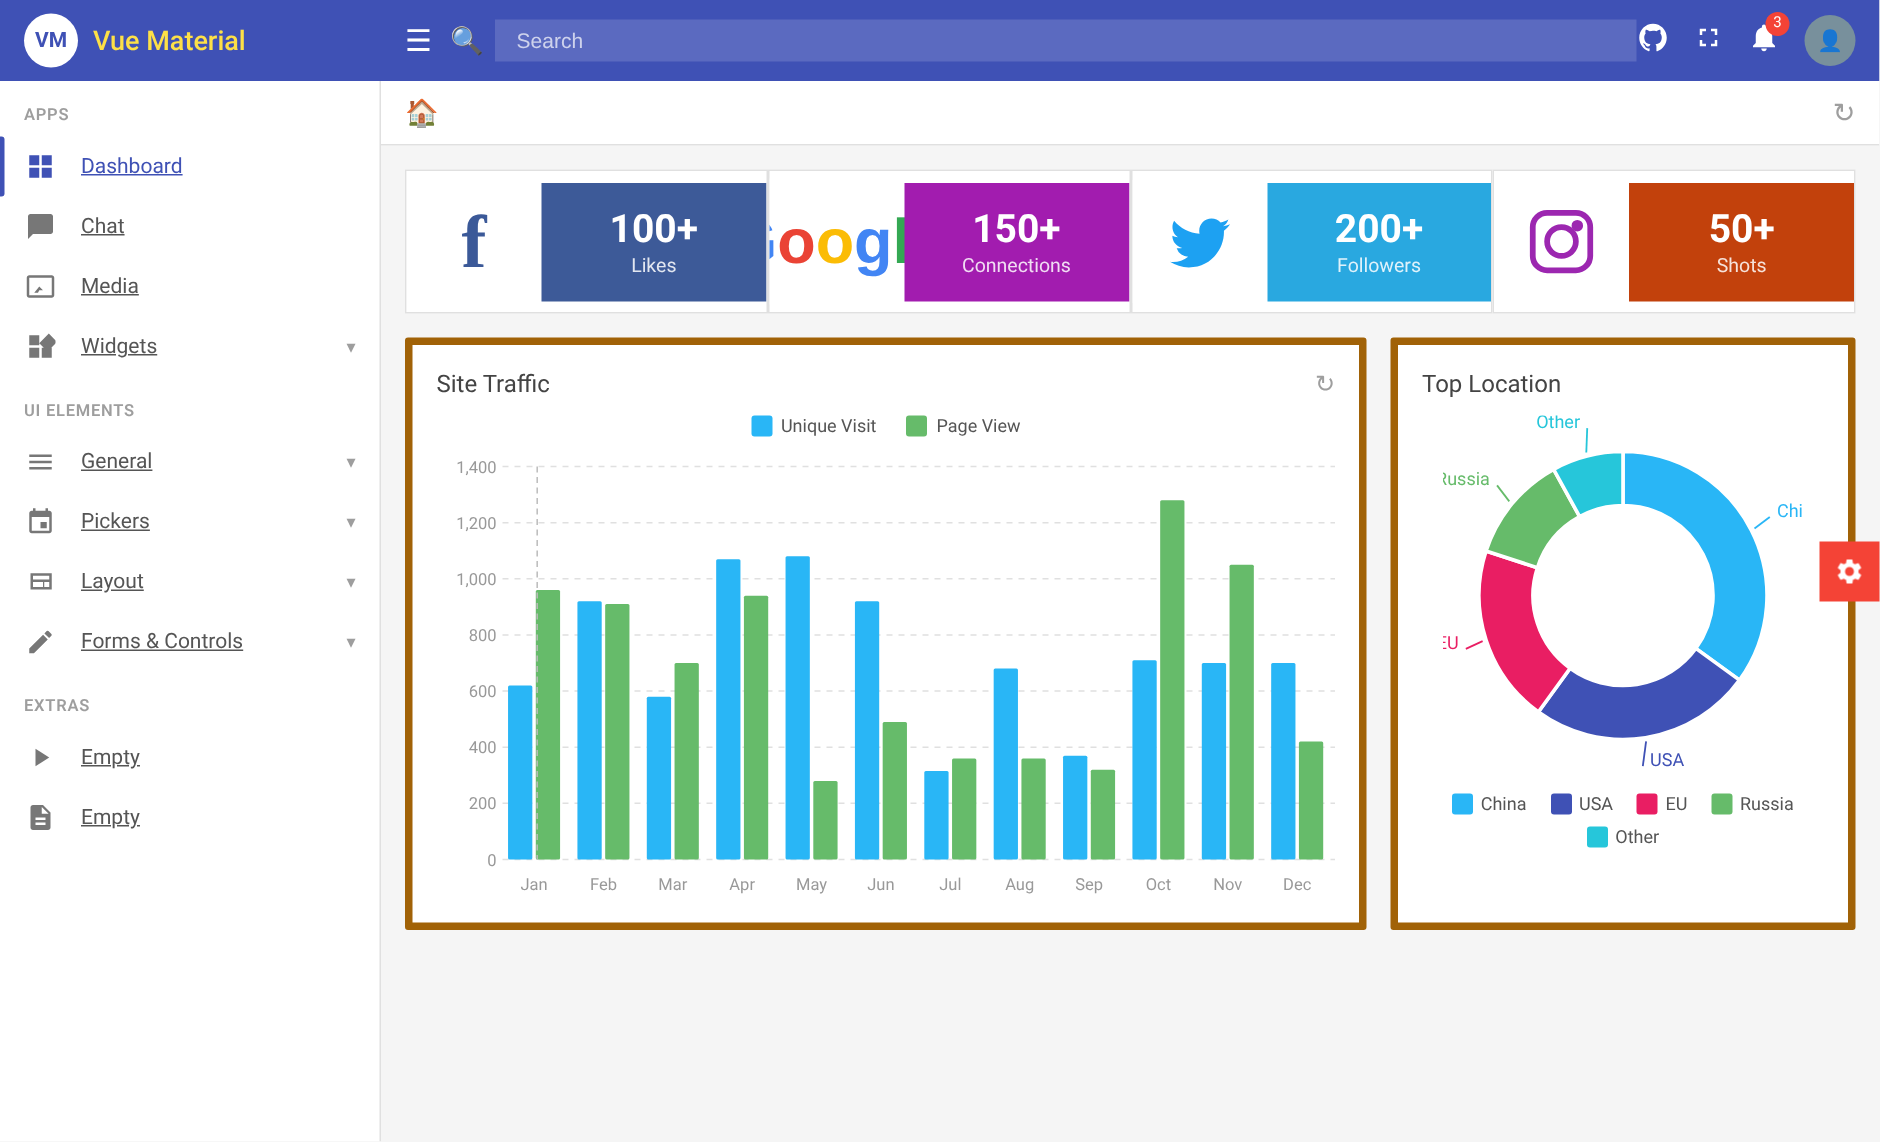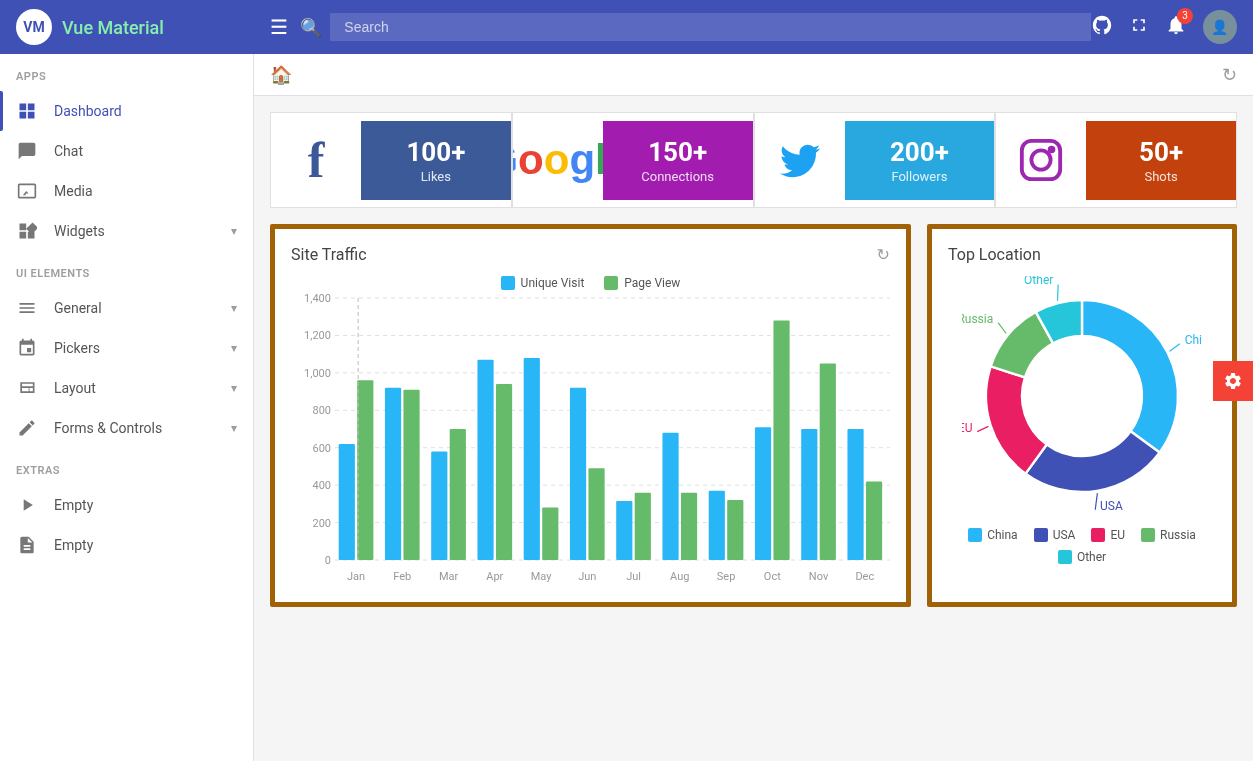--- a/index.html
+++ b/index.html
@@ -19,21 +19,21 @@
       display: flex;
       align-items: center;
       width: 254px;
       flex-shrink: 0;
     }
     .logo-circle {
       width: 36px; height: 36px; background: #fff; border-radius: 50%;
       display: flex; align-items: center; justify-content: center;
       font-weight: bold; color: #3f51b5; font-size: 14px; margin-right: 10px;
     }
-    .logo-title { color: #86efac; font-size: 18px; font-weight: 500; }
+    .logo-title { color: #fde047; font-size: 18px; font-weight: 500; }
     .header-menu-icon { color: #fff; font-size: 20px; margin-right: 12px; cursor: pointer; }
     .header-search-icon { color: #fff; font-size: 18px; margin-right: 8px; }
     .header-search {
       flex: 1; background: rgba(255,255,255,0.15); border: none; border-radius: 0;
       color: #fff; padding: 6px 14px; font-size: 14px; outline: none;
     }
     .header-search::placeholder { color: rgba(255,255,255,0.7); }
     .header-actions { display: flex; align-items: center; gap: 16px; margin-left: auto; }
     .header-icon { color: #fff; font-size: 20px; cursor: pointer; position: relative; }
     .notif-badge {
@@ -57,21 +57,21 @@
       padding: 16px 16px 8px; font-size: 11px; color: #9e9e9e;
       text-transform: uppercase; letter-spacing: 0.5px; font-weight: 600;
     }
     .sidebar-item {
       display: flex; align-items: center; padding: 10px 16px;
       cursor: pointer; color: #555; font-size: 14px; gap: 16px;
       position: relative;
     }
     .sidebar-item.active { color: #3f51b5; }
     .sidebar-item-icon { width: 22px; display: flex; align-items: center; justify-content: center; flex-shrink: 0; }
-    .sidebar-item-label { flex: 1; }
+    .sidebar-item-label { flex: 1; text-decoration: underline; }
     .sidebar-chevron { font-size: 12px; color: #9e9e9e; }
     .sidebar-item .active-indicator {
       position: absolute; left: 0; top: 0; bottom: 0; width: 3px; background: #3f51b5; border-radius: 0 2px 2px 0;
     }
 
     
     .content { flex: 1; overflow-y: auto; padding: 16px; }
 
     
     .breadcrumb-bar {
@@ -97,21 +97,21 @@
     .card-twitter .social-card-stats { background: #29a8e0; }
     .card-instagram .social-card-stats { background: #c2410c; }
 
     
     .charts-row { display: flex; gap: 16px; }
     .chart-card { background: #fff; border: 5px solid #a16207; padding: 16px; border-radius: 2px; }
     .chart-card-left { flex: 1; }
     .chart-card-right { width: 310px; flex-shrink: 0; }
     .chart-title { font-size: 16px; color: #444; margin-bottom: 12px; display: flex; align-items: center; justify-content: space-between; }
     .chart-refresh { color: #9e9e9e; cursor: pointer; }
-    .bar-chart-legend { display: flex; gap: 20px; justify-content: center; }
+    .bar-chart-legend { display: flex; gap: 20px; justify-content: center; margin-bottom: 12px; }
     .legend-item { display: flex; align-items: center; gap: 6px; font-size: 12px; color: #555; }
     .legend-dot { width: 14px; height: 14px; border-radius: 2px; }
 
     
     .donut-wrapper { display: flex; flex-direction: column; align-items: center; }
     .donut-svg { width: 240px; height: 240px; }
     .donut-legend { display: flex; flex-wrap: wrap; gap: 8px 16px; margin-top: 12px; justify-content: center; }
     .donut-legend-item { display: flex; align-items: center; gap: 5px; font-size: 12px; color: #555; }
     .donut-legend-dot { width: 14px; height: 14px; border-radius: 2px; }
 

